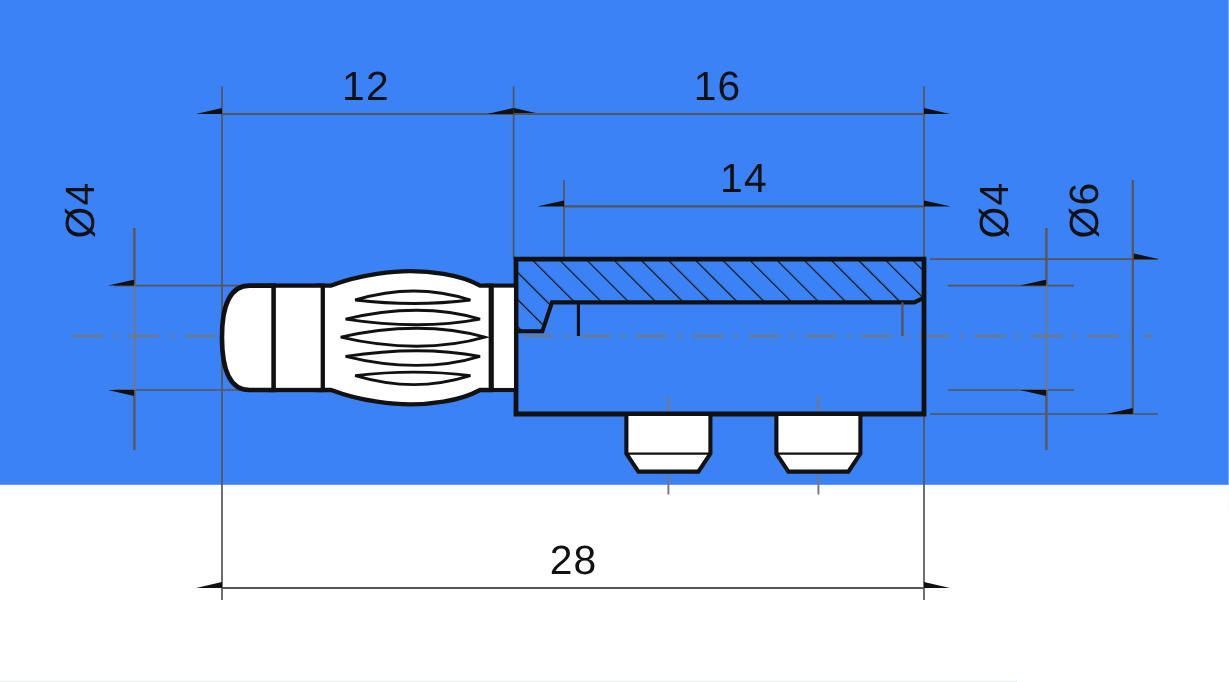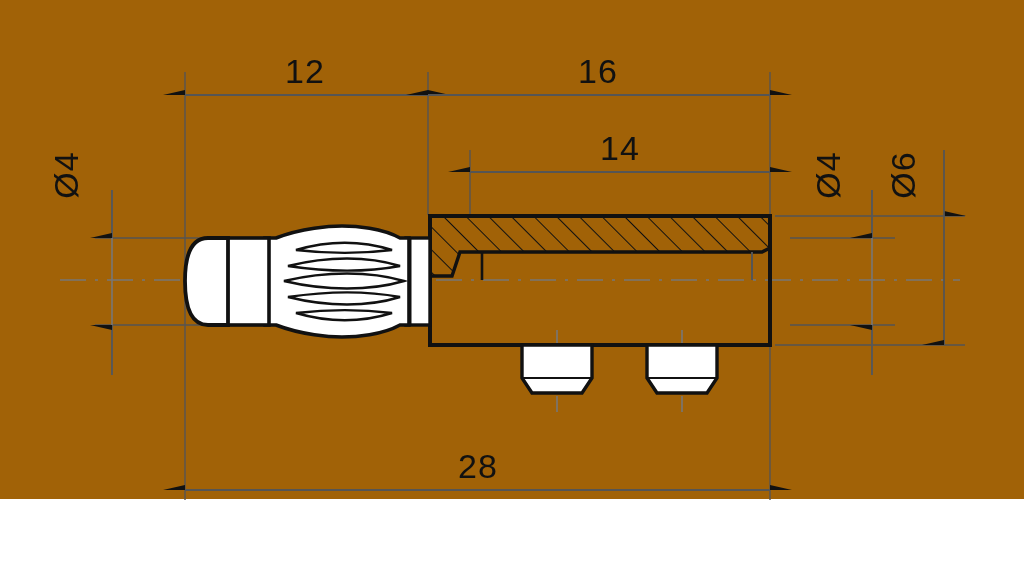--- a/index.html
+++ b/index.html
@@ -9,22 +9,22 @@
   }
   body {
     width: 1024px;
     height: 568px;
     font-family: "Liberation Sans", sans-serif;
     overflow: hidden;
   }
   #drawing-root {
     position: relative;
     width: 1024px;
-    height: 499px;
-    background: #a16207;
+    height: 404px;
+    background: #3b82f6;
   }
   svg.sheet {
     display: block;
     width: 1024px;
     height: 568px;
   }
   text.dim-text {
     font-family: "Liberation Sans", sans-serif;
     font-size: 34px;
     fill: #111111;

